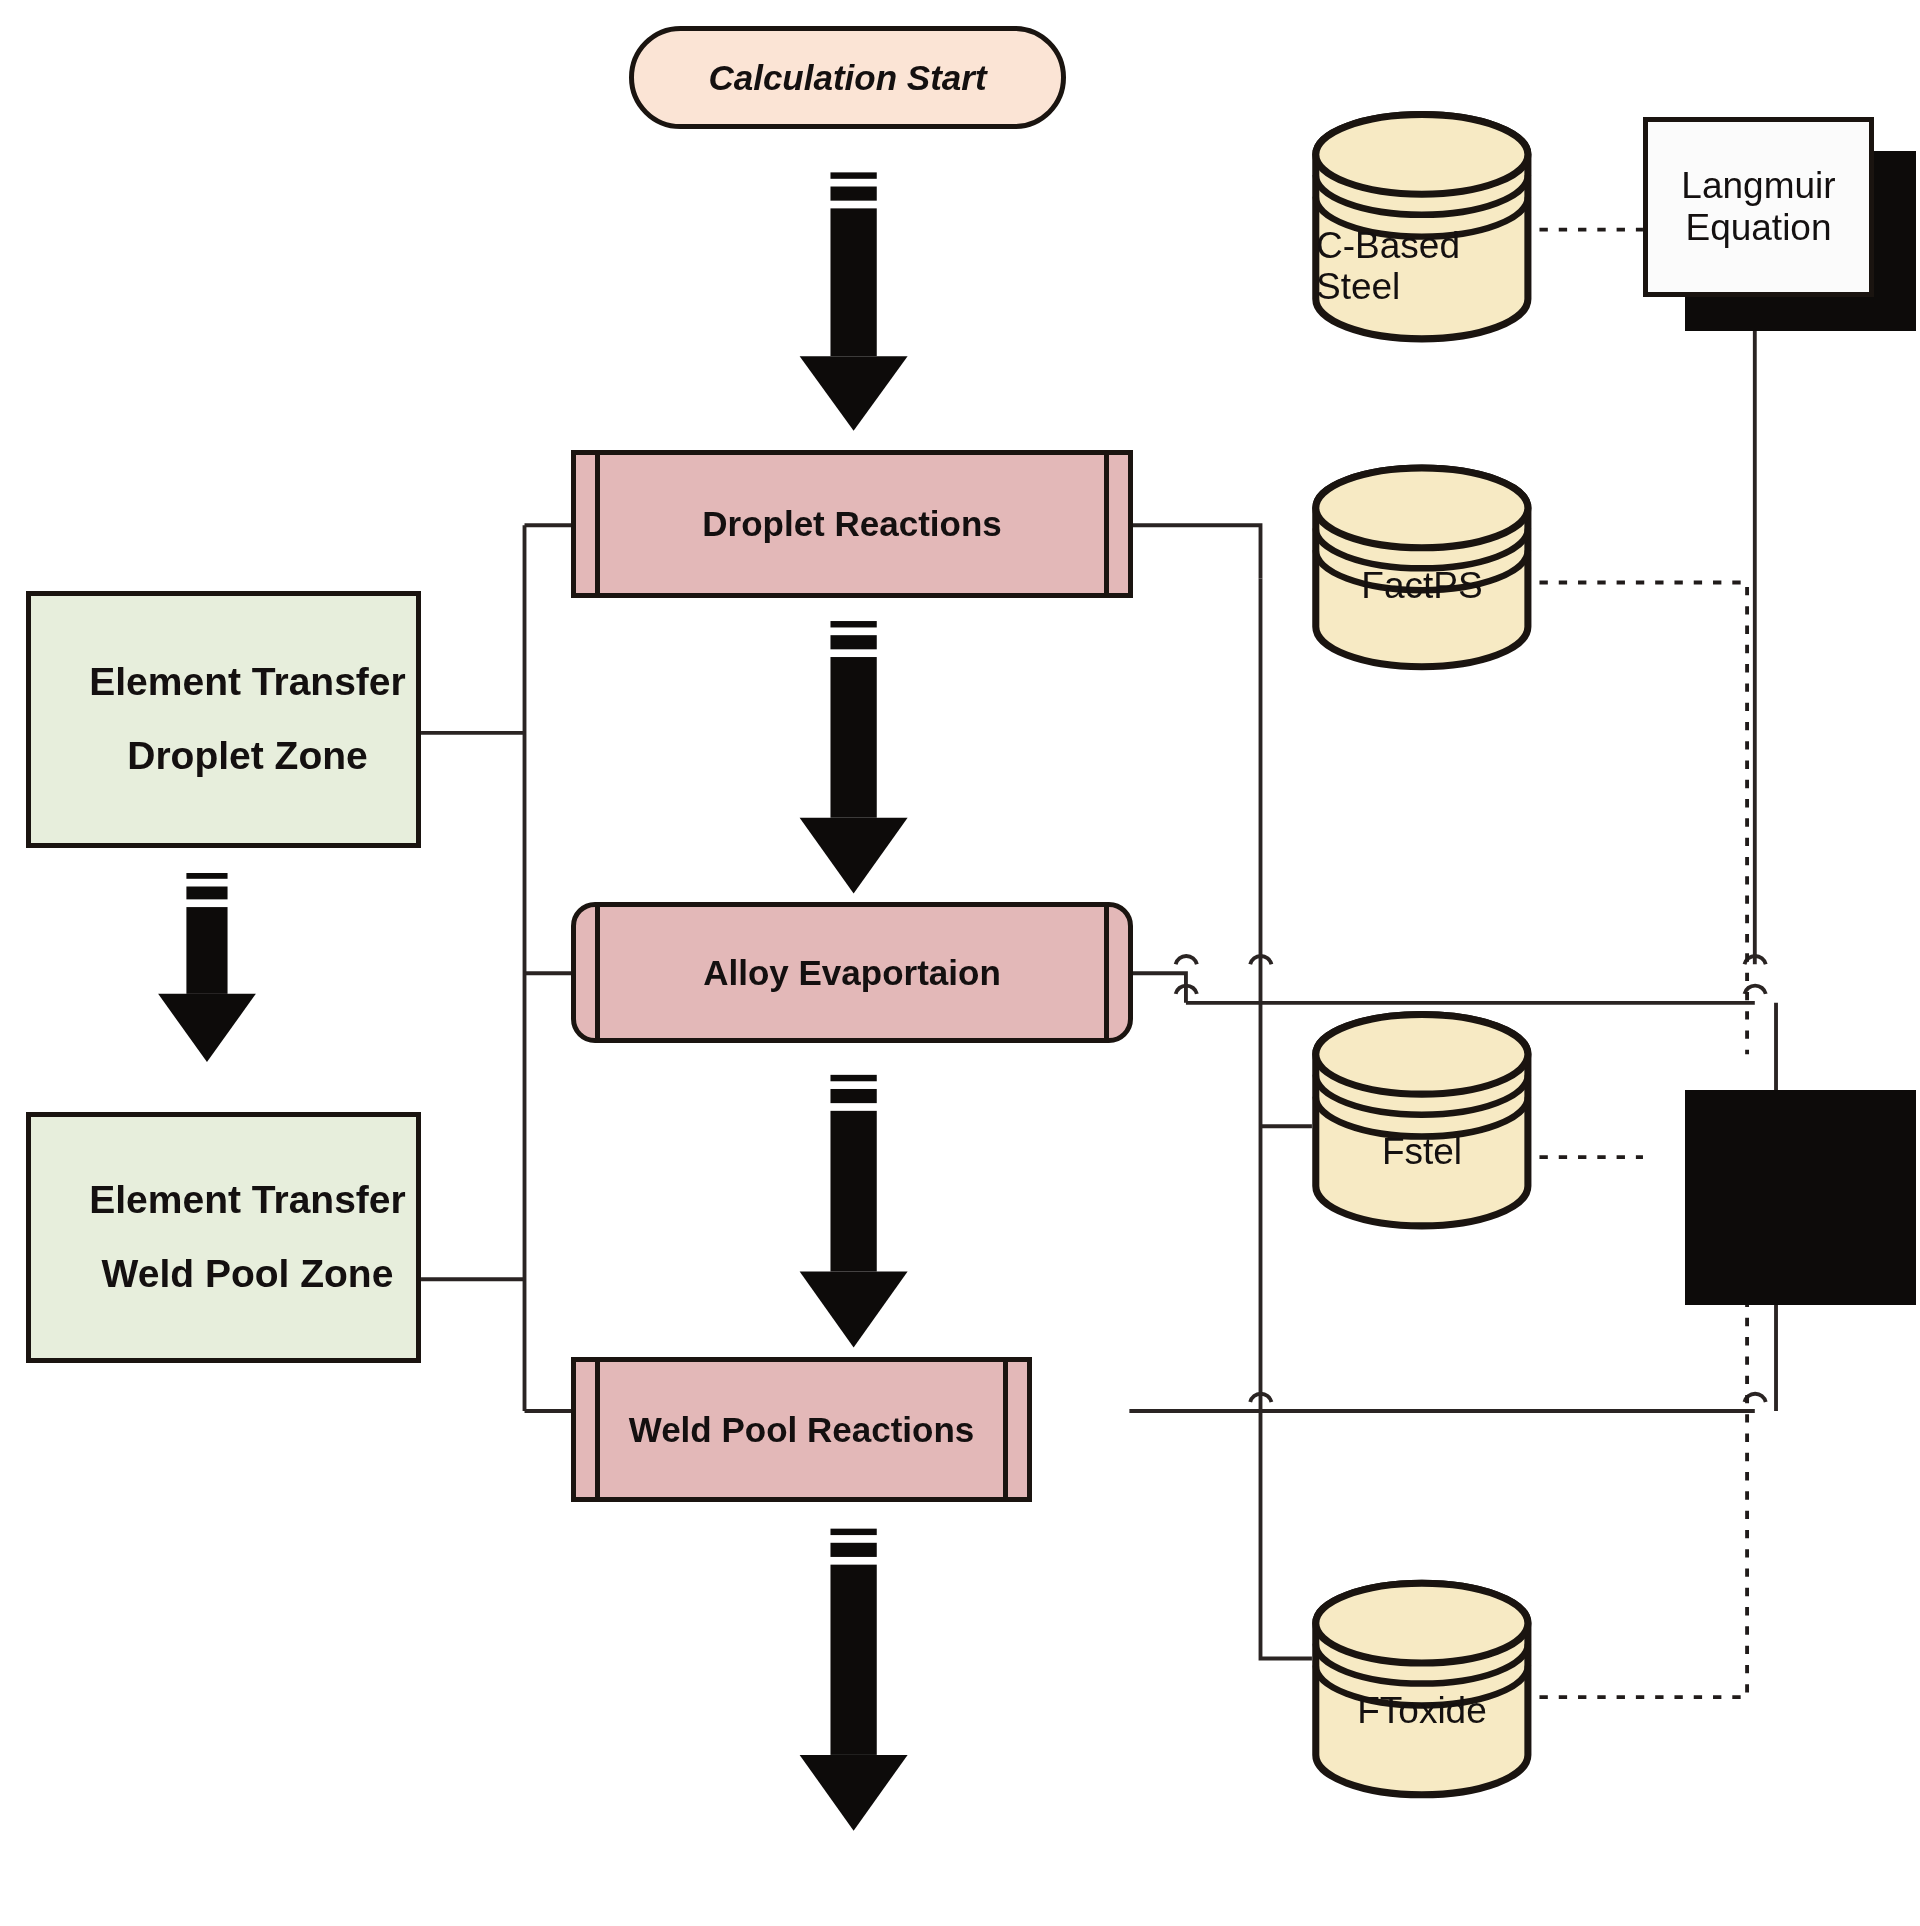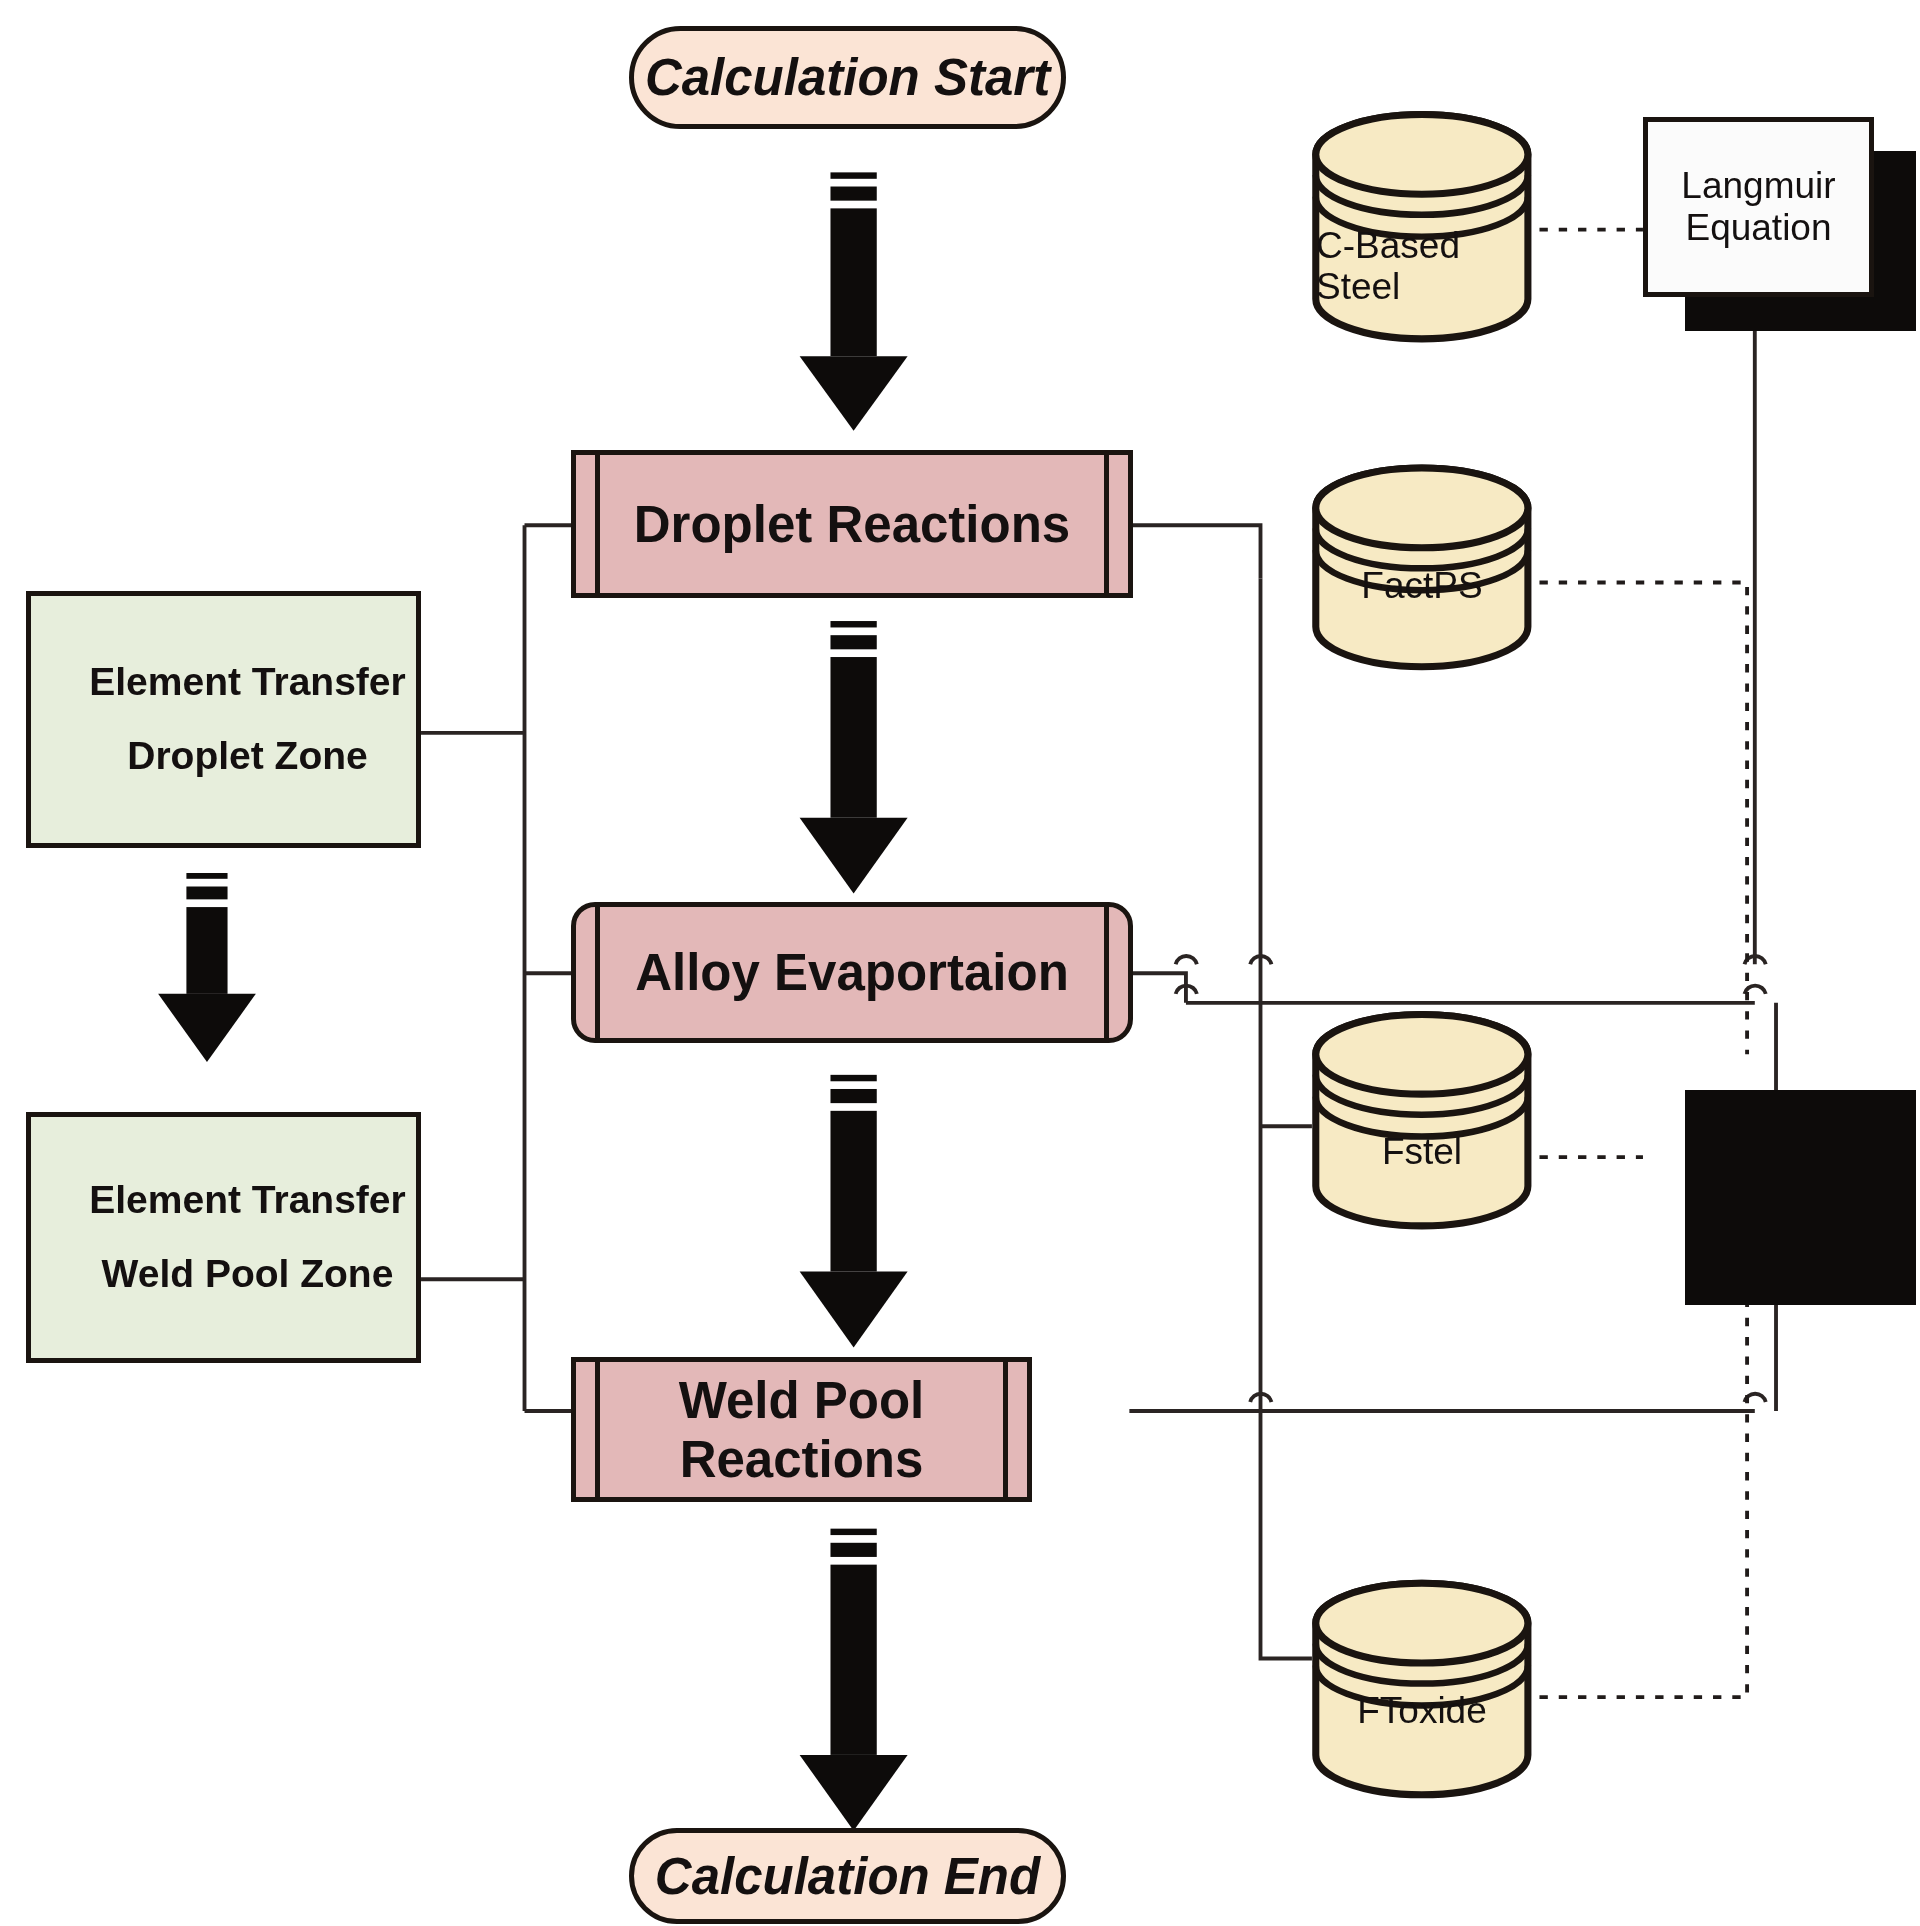--- a/index.html
+++ b/index.html
@@ -18,21 +18,21 @@
   .process .bar.l{left:19px;} .process .bar.r{right:19px;}
   
   .greenbox{background:#E7EEDC;border:5.8px solid #1a1410;font-weight:bold;line-height:1.05;padding-left:48px;}
   .greenbox .l1{margin-bottom:33px;}
   
   .module{background:#FBFBFB;border:5.8px solid #1a1410;line-height:1.13;}
   .shadow{position:absolute;background:#0d0b0a;}
   
   .dblabel{position:absolute;display:flex;align-items:flex-start;justify-content:center;
            text-align:center;color:#141010;line-height:1.1;} .t58{font-size:37px;}
-  .t60{font-size:39px;} .t64{font-size:51px;}
+  .t60{font-size:39px;} .t64{font-size:35px;}
 </style>
 </head>
 <body>
 
 <div id="stage">
 
   <svg class="layer" viewBox="0 0 2987 2996">
     <defs>
       <g id="fatarrow">
 
@@ -166,23 +166,20 @@
     <div>Steel</div>
   </div>
   <div class="dblabel t58" style="left:1316px;top:566px;width:212px;height:71px;">FactPS</div>
   <div class="dblabel t58" style="left:1316px;top:1132px;width:212px;height:71px;">Fstel</div>
   <div class="dblabel t58" style="left:1316px;top:1691px;width:212px;height:71px;">FToxide</div>
 
   <div class="node terminator t64" style="left:629px;top:26px;width:437px;height:103px;">
     <span>Calculation Start</span>
   </div>
 
-  <div class="node terminator t64" style="left:629px;top:1828px;width:437px;height:96px;">
-    <span>Calculation End</span>
-  </div>
 
   <div class="node process t64" style="left:571px;top:450px;width:562px;height:148px;position:absolute;">
     <span class="bar l"></span>
     <span class="bar r"></span>
     <span>Droplet Reactions</span>
   </div>
 
   <div class="node process t64" style="left:571px;top:902px;width:562px;height:141px;border-radius:24px;">
     <span class="bar l"></span>
     <span class="bar r"></span>

